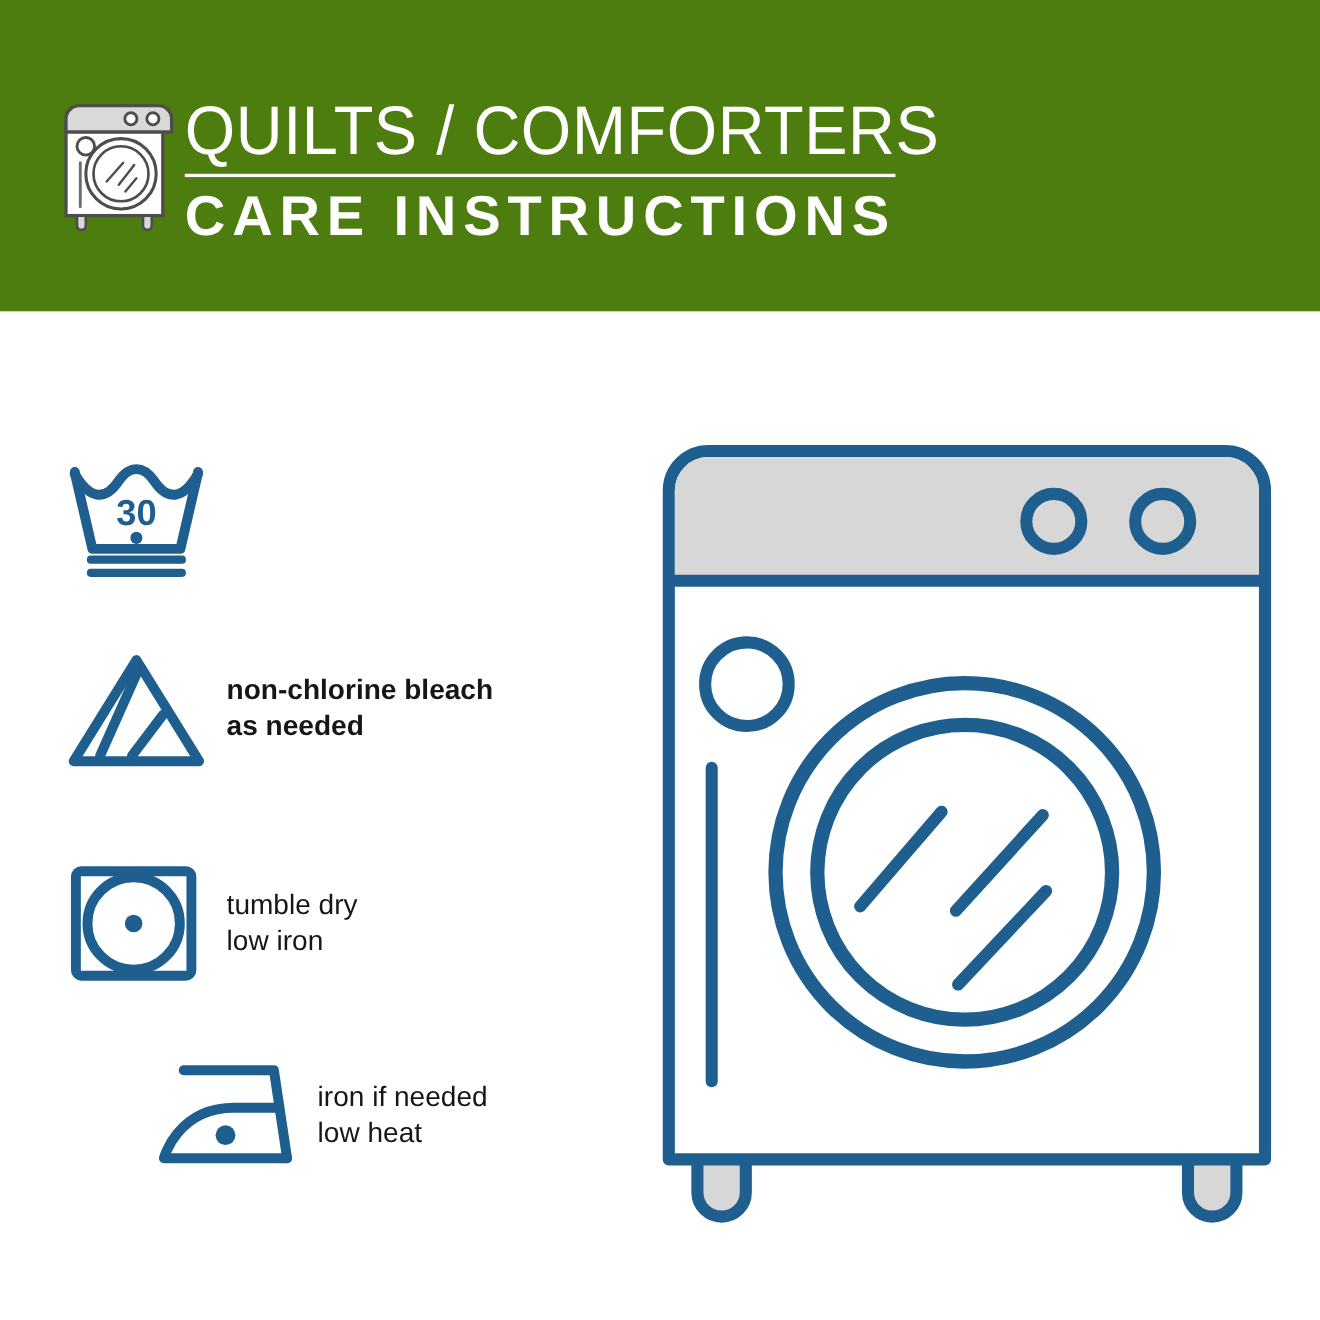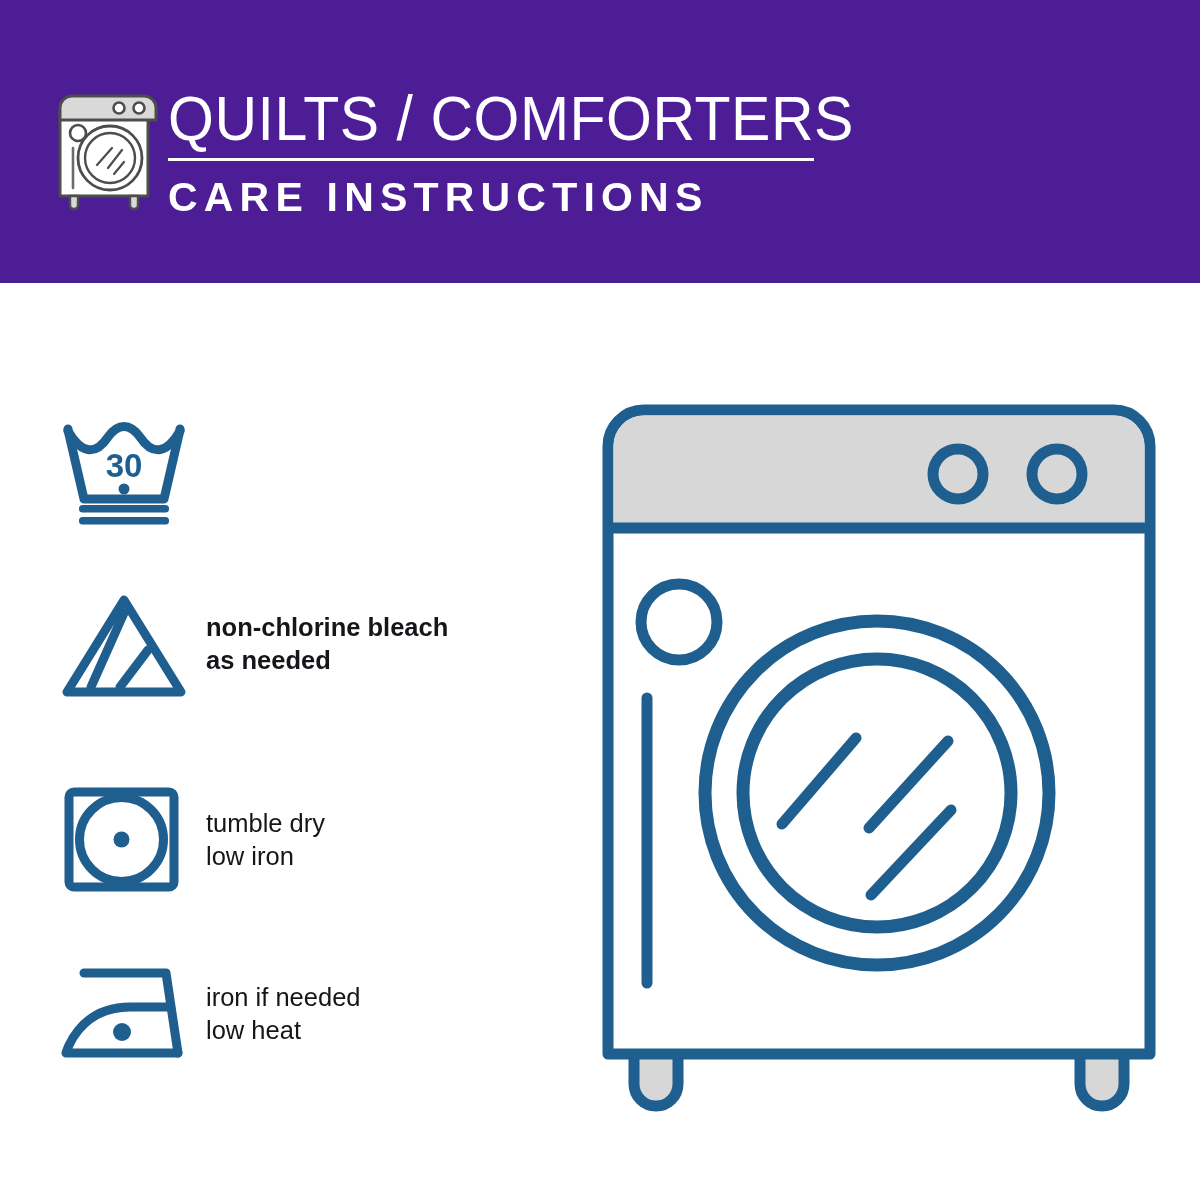--- a/index.html
+++ b/index.html
@@ -14,21 +14,21 @@
     overflow: hidden;
     position: relative;
   }
 
   
   .header {
     position: absolute;
     left: 0; top: 0;
     width: 1200px;
     height: 283px;
-    background: #4c1d95;
+    background: #4d7c0f;
   }
   .header-logo {
     position: absolute;
     left: 52px;
     top: 82px;
     width: 112px;
     height: 128px;
   }
   .header-titles {
     position: absolute;
@@ -49,21 +49,21 @@
   }
   .title-divider {
     width: 646px;
     height: 3px;
     background: #ffffff;
     margin: 8px 0 7px 0;
   }
   .title-line2 {
     font-family: "Liberation Sans", sans-serif;
     font-weight: 700;
-    font-size: 41px;
+    font-size: 51px;
     line-height: 58px;
     letter-spacing: 6.2px;
     color: #ffffff;
     white-space: nowrap;
   }
 
   
   .care-list {
     position: absolute;
     left: 0;
@@ -74,21 +74,21 @@
   .care-row {
     position: absolute;
     left: 56px;
     width: 470px;
     display: flex;
     align-items: flex-start;
   }
   .care-row-0 { top: 132px; }
   .care-row-1 { top: 305px; font-weight: bold; }
   .care-row-2 { top: 500px; }
-  .care-row-3 { top: 676px; }
+  .care-row-3 { top: 676px; justify-content: center; }
 
   .care-symbol {
     width: 150px;
     flex: 0 0 150px;
     display: flex;
     align-items: flex-start;
     justify-content: flex-start;
   }
   .care-text {
     font-family: "Liberation Sans", sans-serif;

